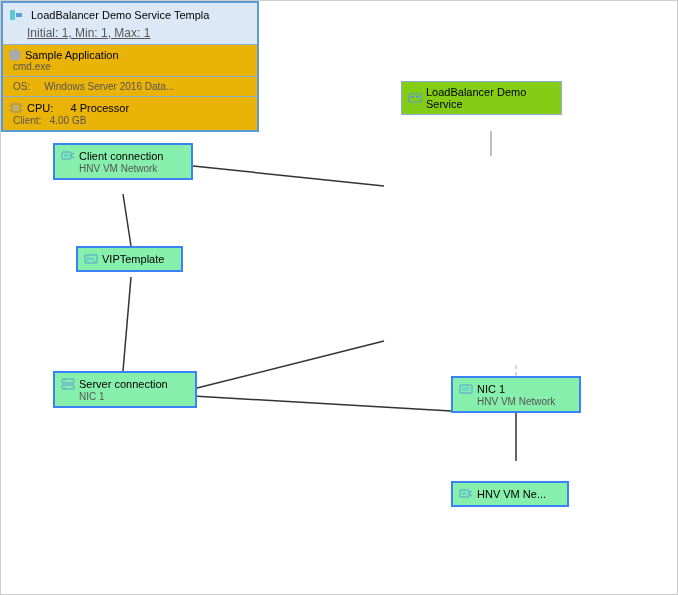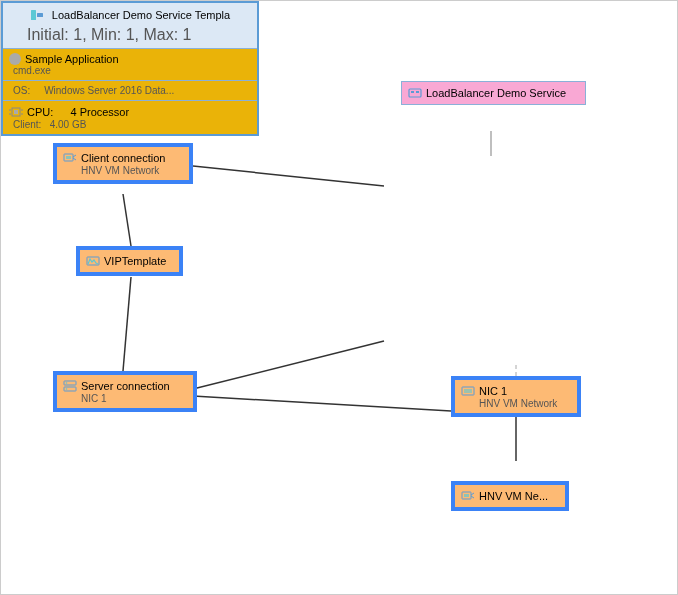--- a/index.html
+++ b/index.html
@@ -20,22 +20,22 @@
       border: 1px solid #ccc;
     }
     svg.connections {
       position: absolute;
       top: 0; left: 0;
       width: 100%; height: 100%;
       pointer-events: none;
     }
     .node {
       position: absolute;
-      background: #fdba74;
-      border: 4px solid #3b82f6;
+      background: #86efac;
+      border: 2px solid #3b82f6;
       padding: 4px 6px;
       cursor: pointer;
     }
     .node-title {
       display: flex;
       align-items: center;
       gap: 4px;
       font-weight: normal;
       color: #000;
       font-size: 11px;
@@ -47,45 +47,45 @@
     }
     .node-icon {
       width: 14px;
       height: 14px;
       flex-shrink: 0;
     }
     
     .node-lb-service {
       left: 400px;
       top: 80px;
-      width: 185px;
-      background: #f9a8d4;
+      width: 161px;
+      background: #84cc16;
       border: 1px solid #8ab0d8;
     }
     
     .node-lb-template {
       left: 383px;
       top: 155px;
       width: 258px;
       background: #dce8f5;
       border: 2px solid #5b9bd5;
       padding: 0;
     }
     .node-lb-template-header {
       display: flex;
       align-items: center;
       gap: 8px;
       padding: 5px 6px 4px 6px;
       font-size: 11px;
-      justify-content: center;
     }
     .node-lb-template-sub {
       color: #555;
-      font-size: 16px;
+      font-size: 12px;
       padding: 0 6px 4px 24px;
+      text-decoration: underline;
     }
     .template-section {
       border-top: 1px solid #8ab0d8;
       padding: 4px 6px;
       background: #eab308;
     }
     .template-section-title {
       font-size: 11px;
       display: flex;
       align-items: center;

